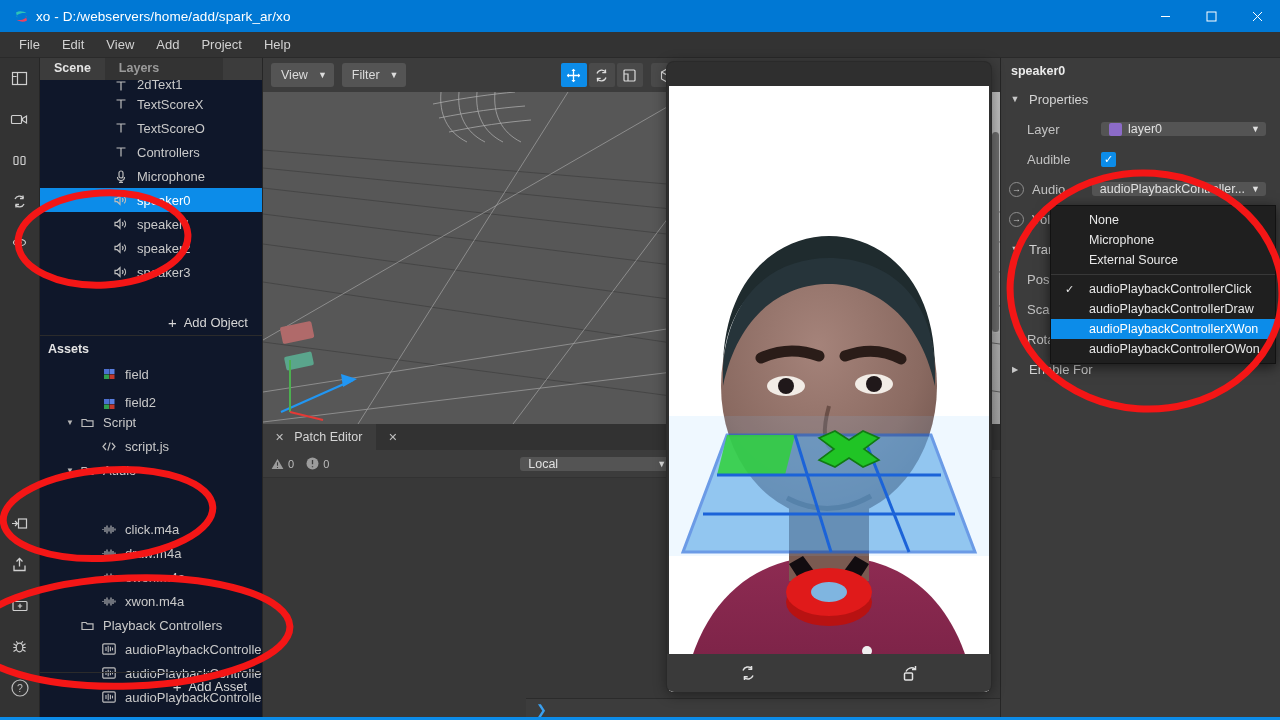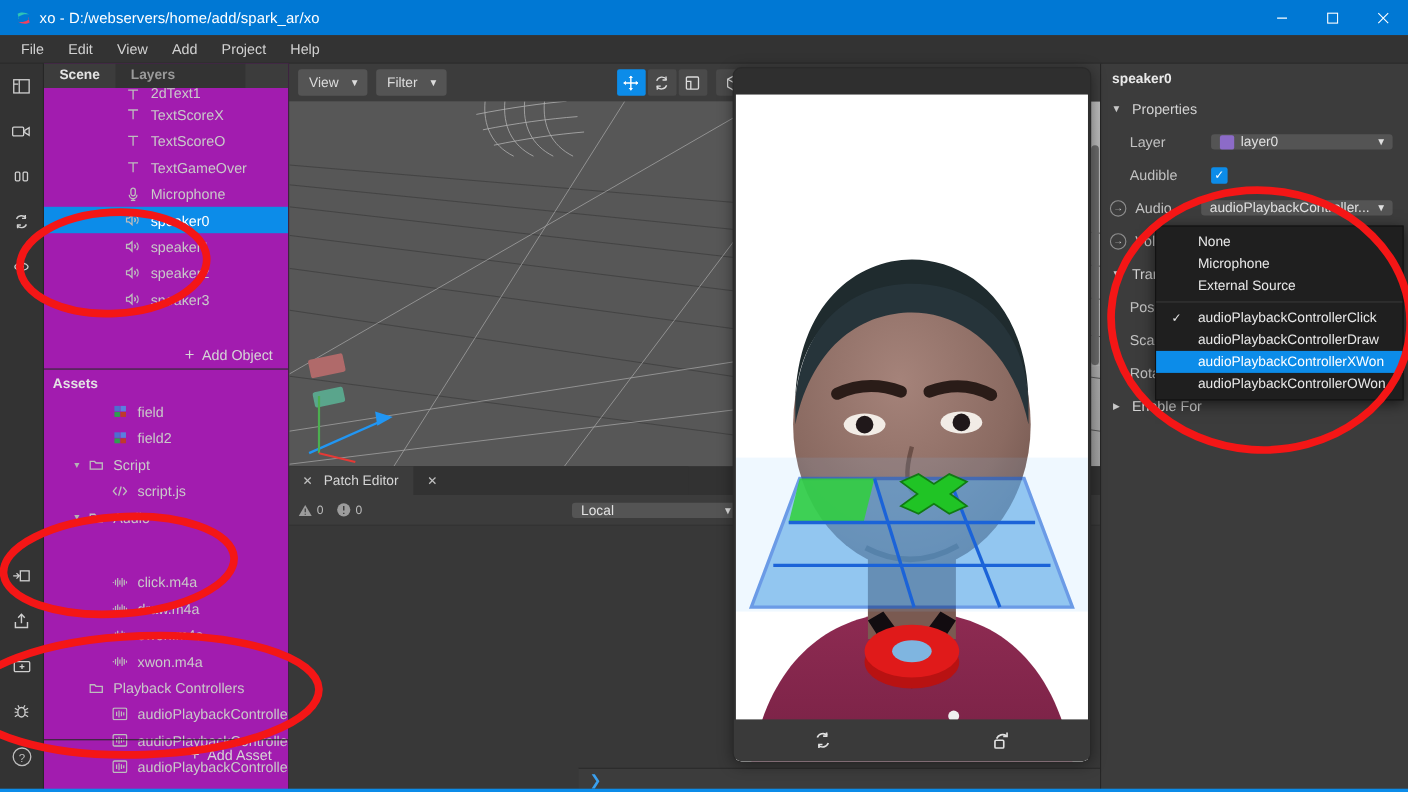--- a/index.html
+++ b/index.html
@@ -37,21 +37,21 @@
     position: absolute; top: 58px; left: 0; width: 40px; height: 662px;
     background: #333333; border-right: 1px solid #262626;
     display: flex; flex-direction: column; align-items: center;
   }
   .rail-ico { width: 40px; height: 41px; display: flex; align-items: center; justify-content: center; color: #cfcfcf; }
   .rail-sep { flex: 1 1 auto; }
 
   
   .leftpanel {
     position: absolute; top: 58px; left: 40px; width: 223px; height: 662px;
-    background: #a21caf; border-right: 1px solid #262626; overflow: hidden;
+    background: #0f172a; border-right: 1px solid #262626; overflow: hidden;
   }
   .panel-tabs { position: relative; height: 22px; background: #3c3c3c; display: flex; }
   .ptab {
     padding: 3px 14px 4px 14px; font-size: 12.5px; font-weight: bold; color: #e4e4e4;
   }
   .ptab.inactive { background: #333333; color: #9a9a9a; font-weight: bold; }
   .scene-tree { position: relative; height: 230px; overflow: hidden; }
   .tree-row {
     height: 24px; display: flex; align-items: center; font-size: 13px; color: #c9c9c9;
     padding-left: 0; white-space: nowrap;
@@ -291,21 +291,21 @@
             </svg>
           </span>
           <span style="margin-left:7px">TextScoreO</span>
         </div>
         <div class="tree-row" style="padding-left: 72px;">
           <span class="ti">
             <svg width="12" height="12" viewBox="0 0 12 12">
               <path d="M1.5 2h9M6 2v8.5" stroke="#bdbdbd" stroke-width="1.2" fill="none"></path>
             </svg>
           </span>
-          <span style="margin-left:7px">TextGameOver</span>
+          <span style="margin-left:7px">Controllers</span>
         </div>
         <div class="tree-row" style="padding-left: 72px;">
           <span class="ti">
             <svg width="12" height="13" viewBox="0 0 12 13">
               <rect x="4" y="1" width="4" height="7" rx="2" stroke="#bdbdbd" stroke-width="1.2" fill="none"></rect>
               <path d="M2.5 7a3.5 3.5 0 007 0M6 10.5v1.5M4 12.3h4" stroke="#bdbdbd" stroke-width="1.2" fill="none"></path>
             </svg>
           </span>
           <span style="margin-left:7px">Microphone</span>
         </div>
@@ -358,21 +358,21 @@
           <span class="ti">
             <svg width="13" height="12" viewBox="0 0 13 12">
               <rect x="1" y="1" width="5" height="5" fill="#4c6fd0"></rect>
               <rect x="6.5" y="1" width="5" height="5" fill="#5a7fe0"></rect>
               <rect x="1" y="6.5" width="5" height="4.5" fill="#2f9e4f"></rect>
               <rect x="6.5" y="6.5" width="5" height="4.5" fill="#c0392b"></rect>
             </svg>
           </span>
           <span style="margin-left:7px">field</span>
         </div>
-        <div class="tree-row" style="padding-left: 60px; position: relative;">
+        <div class="tree-row" style="padding-left: 60px; position: relative; align-items: flex-end;">
           <span class="ti">
             <svg width="13" height="12" viewBox="0 0 13 12">
               <rect x="1" y="1" width="5" height="5" fill="#4c6fd0"></rect>
               <rect x="6.5" y="1" width="5" height="5" fill="#5a7fe0"></rect>
               <rect x="1" y="6.5" width="5" height="4.5" fill="#2f9e4f"></rect>
               <rect x="6.5" y="6.5" width="5" height="4.5" fill="#c0392b"></rect>
             </svg>
           </span>
           <span style="margin-left:7px">field2</span>
         </div>

